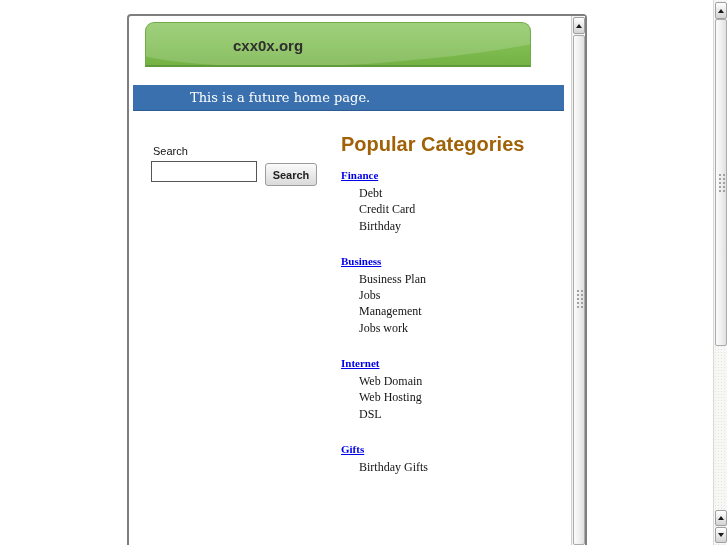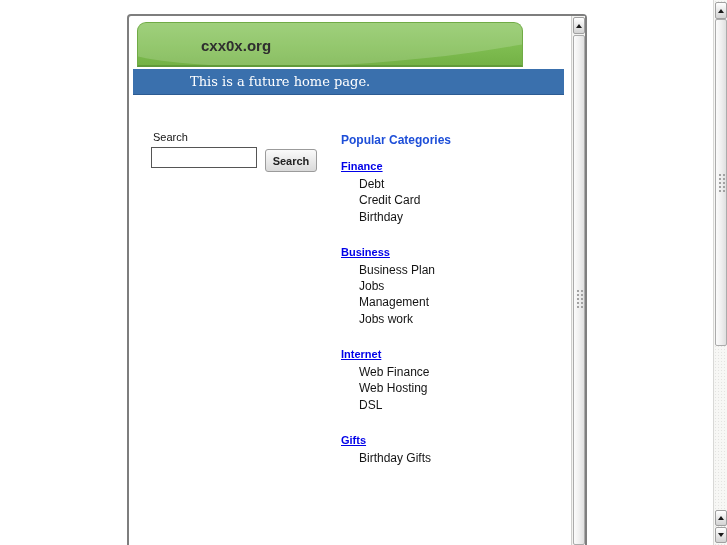--- a/index.html
+++ b/index.html
@@ -16,71 +16,72 @@
     border:2px solid #7e7e7e;border-bottom:none;
     border-radius:4px 4px 0 0;
     background:#fff;
   }
   .win-content{
     position:absolute;left:0;top:0;right:14px;bottom:0;overflow:hidden;
   }
 
   
   .site-header{
-    position:absolute;left:8px;top:6px;width:386px;height:45px;
+    position:absolute;left:16px;top:6px;width:386px;height:45px;
     box-sizing:border-box;
     border:1px solid #70ab46;border-bottom:2px solid #619a39;
     border-radius:9px 9px 0 0;
     background:linear-gradient(to bottom,#8cc662 0%,#7fbd51 55%,#74b246 100%);
     overflow:hidden;
+    padding-left:24px;
   }
   .site-header::before{
     content:"";position:absolute;left:-40px;top:-52px;width:540px;height:92px;
     background:rgba(255,255,255,0.17);border-radius:50%;
     transform:rotate(-4deg);
   }
   .site-title{
     position:relative;z-index:1;
     padding-left:63px;line-height:46px;
     font-size:15px;font-weight:bold;color:#2f2f2f;
   }
 
   
   .tagline-bar{
-    position:absolute;left:4px;top:53px;width:431px;height:26px;
+    position:absolute;left:4px;top:69px;width:431px;height:26px;
     box-sizing:border-box;
     background:#3a70ad;border-bottom:1px solid #2c5b92;
   }
   .tagline-text{
     color:#ffffff;font-family:"DejaVu Serif","Liberation Serif",serif;
     font-size:13px;line-height:25px;padding-left:57px;
   }
 
   
-  .search-area{position:absolute;left:22px;top:115px;}
+  .search-area{position:absolute;left:22px;top:129px;}
   .search-label{font-size:11px;color:#141414;margin:0 0 4px 2px;}
   .search-row{display:flex;align-items:flex-start;}
   .search-input{
     width:106px;height:21px;box-sizing:border-box;
     border:1px solid #555555;border-radius:0;background:#fff;
     font-size:12px;padding:2px 3px;font-family:"Liberation Sans",sans-serif;
   }
   .search-button{
     margin-left:8px;margin-top:2px;width:52px;height:23px;
     box-sizing:border-box;
     background:linear-gradient(to bottom,#fafafa,#dadada);
     border:1px solid #9b9b9b;border-radius:3px;
     font-size:11px;font-weight:bold;color:#222;
     font-family:"Liberation Sans",sans-serif;cursor:pointer;
   }
 
   
   .categories{position:absolute;left:212px;top:117px;width:230px;}
-  .categories-heading{font-size:12px;font-weight:bold;color:#1d4ed8;margin:0 0 9px 0;}
-  .category-section{margin:0 0 17px 0;}
+  .categories-heading{font-size:20px;font-weight:bold;color:#a16207;margin:0 0 9px 0;}
+  .category-section{margin:0 0 17px 0;font-family:Liberation Serif, serif;}
   .category-link{
     display:inline-block;font-size:11px;font-weight:bold;
     color:#0000e8;text-decoration:underline;margin-bottom:4px;
   }
   .category-items{list-style:none;margin:0;padding:0 8px 0 18px;}
   .category-items li{font-size:12px;line-height:16.3px;color:#141414;cursor:pointer;}
 
   
   .sb-btn{
     position:absolute;left:1px;width:12px;height:16px;box-sizing:border-box;
@@ -168,21 +169,21 @@
           <li>Business Plan</li>
           <li>Jobs</li>
           <li>Management</li>
           <li>Jobs work</li>
         </ul>
       </div>
 
       <div class="category-section">
         <a href="#" class="category-link">Internet</a>
         <ul class="category-items">
-          <li>Web Finance</li>
+          <li>Web Domain</li>
           <li>Web Hosting</li>
           <li>DSL</li>
         </ul>
       </div>
 
       <div class="category-section">
         <a href="#" class="category-link">Gifts</a>
         <ul class="category-items">
           <li>Birthday Gifts</li>
 

